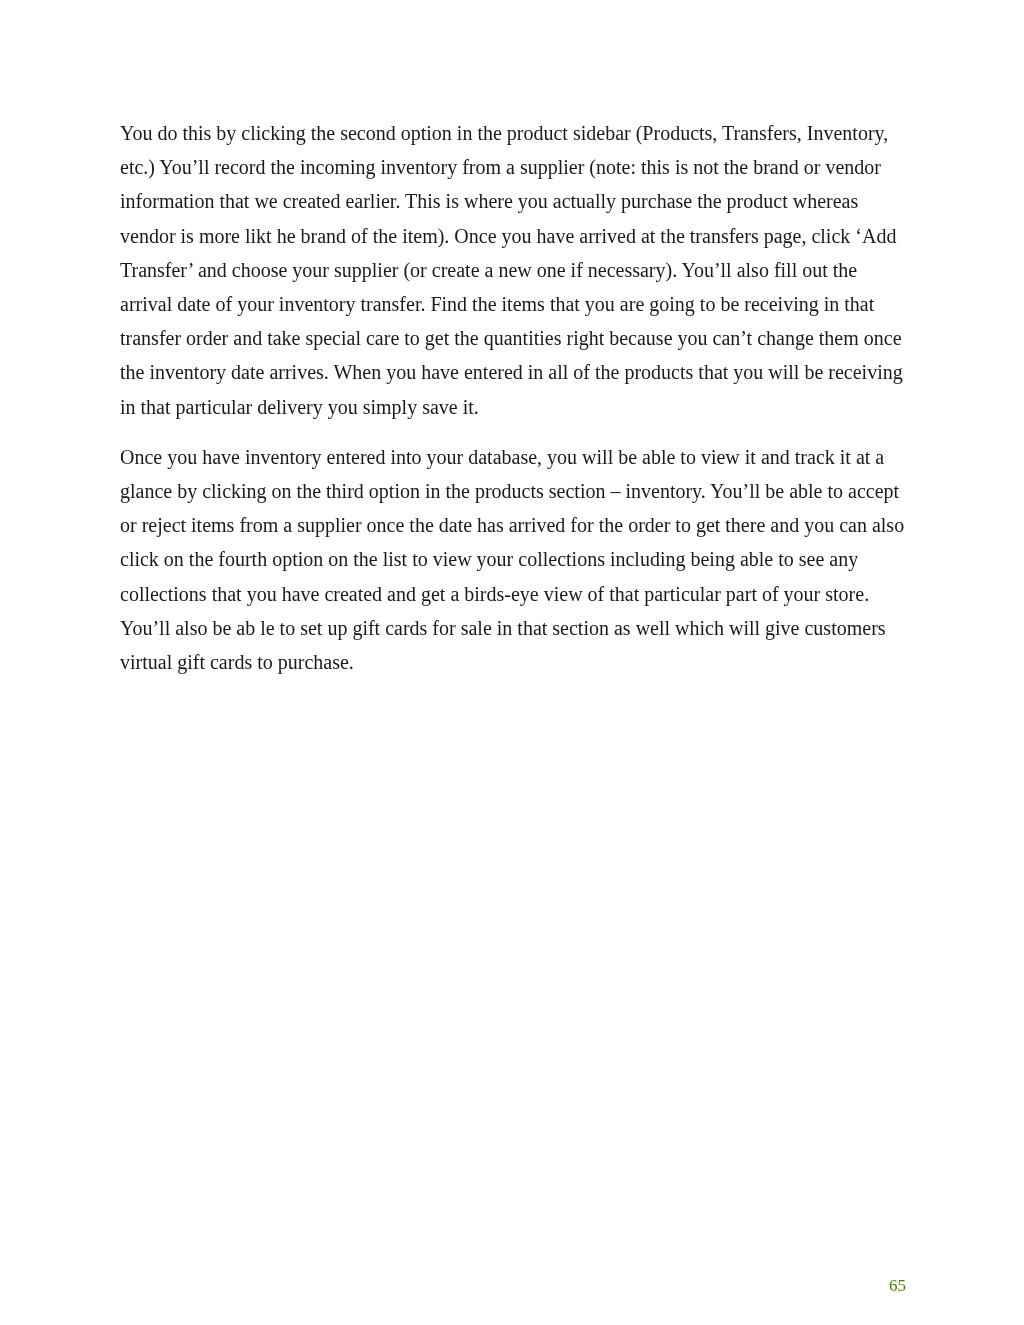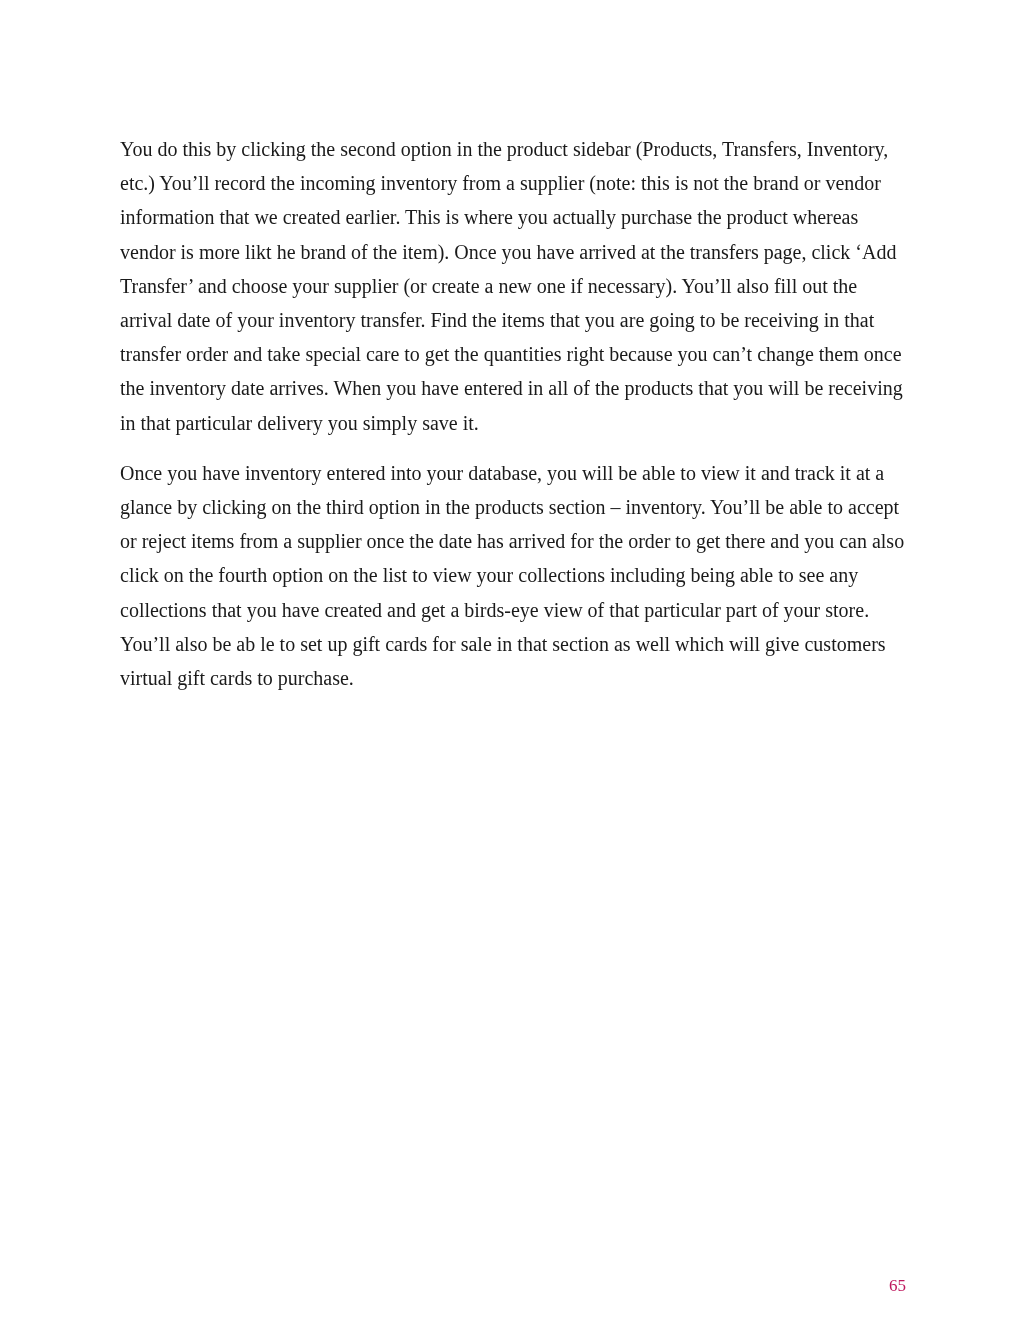--- a/index.html
+++ b/index.html
@@ -14,21 +14,20 @@
     width: 1024px;
     height: 1325px;
     background: #ffffff;
     overflow: hidden;
   }
   .content {
     position: absolute;
     left: 120px;
     top: 116px;
     width: 788px;
-    margin-top: 16px;
   }
   .body-paragraph {
     font-size: 20px;
     line-height: 34.2px;
     color: #1a1a1a;
     text-align: left;
     margin-bottom: 16px;
   }
   .section-heading {
     font-size: 21px;
@@ -36,21 +35,21 @@
     color: #1a1a1a;
     line-height: 30px;
     margin-top: 20px;
     margin-bottom: 18px;
   }
   .page-number {
     position: absolute;
     top: 1276px;
     right: 118px;
     font-size: 17px;
-    color: #be185d;
+    color: #4d7c0f;
     font-family: "Liberation Serif", serif;
   }
 </style>
 </head>
 <body>
 
 <div class="page">
   <div class="content">
     <p class="body-paragraph">You do this by clicking the second option in the product sidebar (Products, Transfers, Inventory, etc.) You’ll record the incoming inventory from a supplier (note: this is not the brand or vendor information that we created earlier. This is where you actually purchase the product whereas vendor is more likt he brand of the item). Once you have arrived at the transfers page, click ‘Add Transfer’ and choose your supplier (or create a new one if necessary). You’ll also fill out the arrival date of your inventory transfer. Find the items that you are going to be receiving in that transfer order and take special care to get the quantities right because you can’t change them once the inventory date arrives. When you have entered in all of the products that you will be receiving in that particular delivery you simply save it.</p>
     <p class="body-paragraph">Once you have inventory entered into your database, you will be able to view it and track it at a glance by clicking on the third option in the products section – inventory. You’ll be able to accept or reject items from a supplier once the date has arrived for the order to get there and you can also click on the fourth option on the list to view your collections including being able to see any collections that you have created and get a birds-eye view of that particular part of your store. You’ll also be ab le to set up gift cards for sale in that section as well which will give customers virtual gift cards to purchase.</p>

